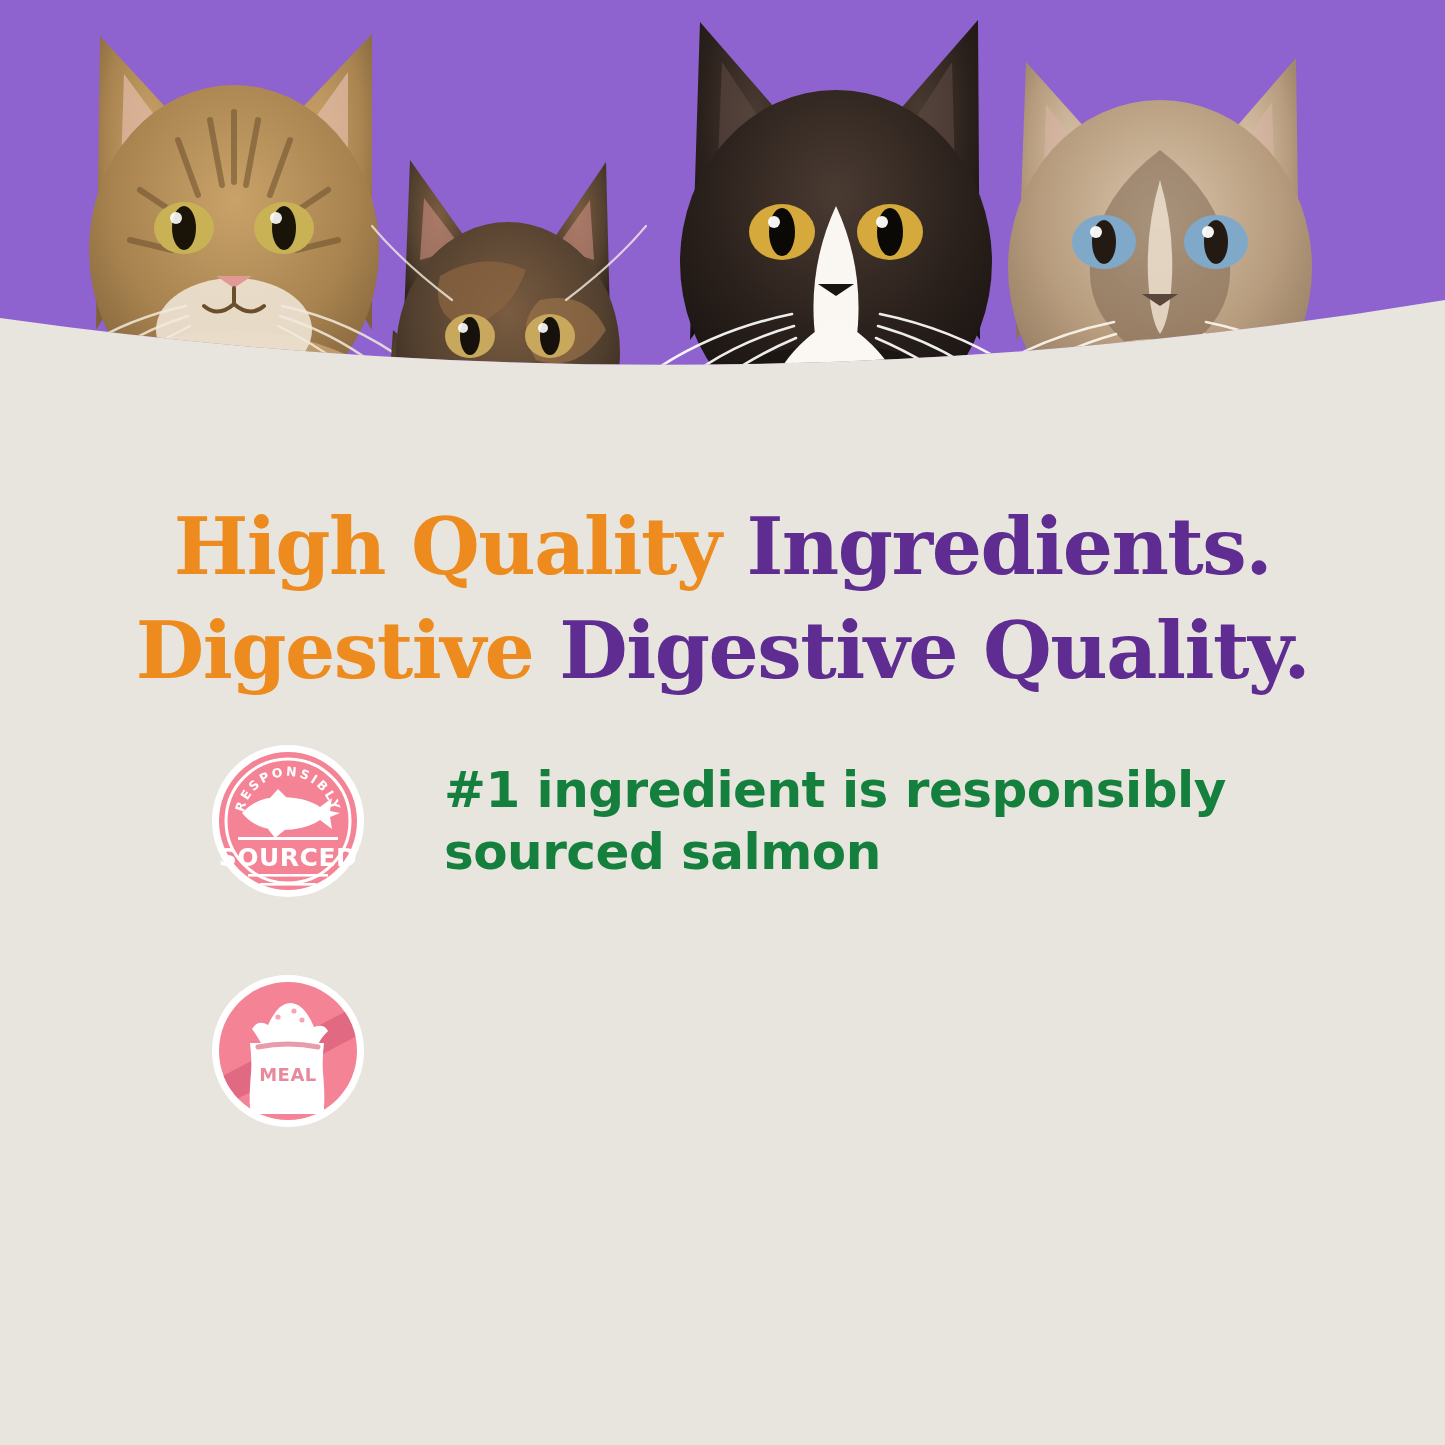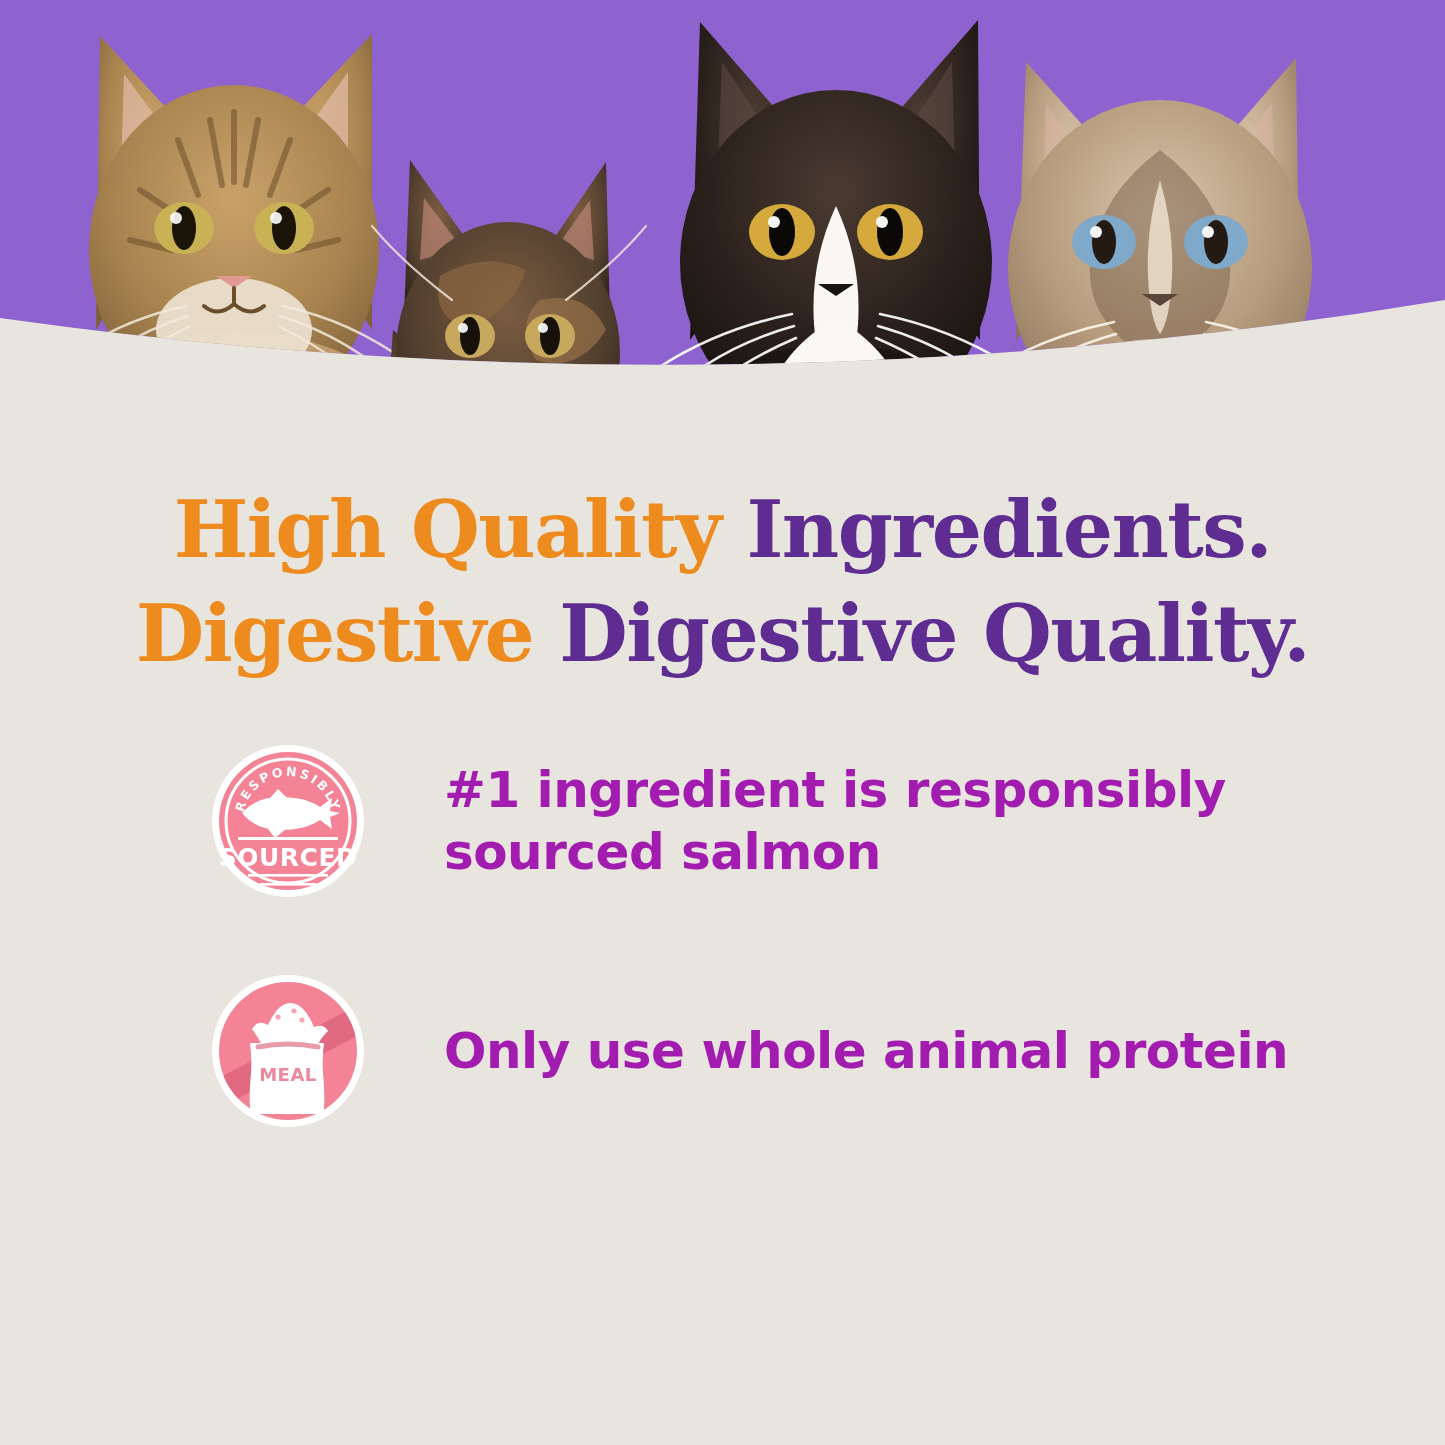--- a/index.html
+++ b/index.html
@@ -40,21 +40,21 @@
     position: absolute;
     left: 0; top: 0;
     width: 1445px;
     height: 400px;
   }
 
   
   .headline {
     position: absolute;
     left: 0;
-    top: 425px;
+    top: 442px;
     width: 1445px;
     text-align: center;
     font-family: "DejaVu Serif", "Liberation Serif", serif;
     font-weight: bold;
     font-size: 79px;
     line-height: 104px;
     letter-spacing: -1.5px;
     white-space: nowrap;
   }
   .hl-orange { color: #ED8B1E; }
@@ -78,21 +78,21 @@
   }
   .feature-icon {
     position: relative;
     flex: 0 0 auto;
     width: 160px;
     height: 160px;
   }
   .feature-text {
     flex: 1 1 auto;
     margin-left: 76px;
-    color: #a21caf;
+    color: #15803d;
     font-family: "DejaVu Sans", "Liberation Sans", sans-serif;
     font-weight: bold;
     font-size: 50px;
     line-height: 62px;
     letter-spacing: -0.5px;
   }
   .feature-text .l2 { display: block; }
 
   .icon-svg { display: block; width: 160px; height: 160px; }
 </style>
@@ -337,19 +337,18 @@
             <rect x="44" y="135" width="72" height="8" rx="3" fill="#FFFFFF"></rect>
             <path d="M50,76 q30,-6 60,0" stroke="#E79BAB" stroke-width="5" fill="none" stroke-linecap="round"></path>
             <circle cx="70" cy="46" r="2.6" fill="#F7A5B4"></circle>
             <circle cx="86" cy="40" r="2.6" fill="#F7A5B4"></circle>
             <circle cx="94" cy="49" r="2.6" fill="#F7A5B4"></circle>
             <text x="80" y="110" text-anchor="middle" font-family="'DejaVu Sans','Liberation Sans',sans-serif" font-size="18" font-weight="bold" fill="#E8899C" letter-spacing="0.5">MEAL</text>
           </g>
         </svg>
       </div>
       <div class="feature-text">
-        <span>Only use whole animal protein</span>
       </div>
     </div>
 
 
   </div>
 </div>
 
 </body></html>

